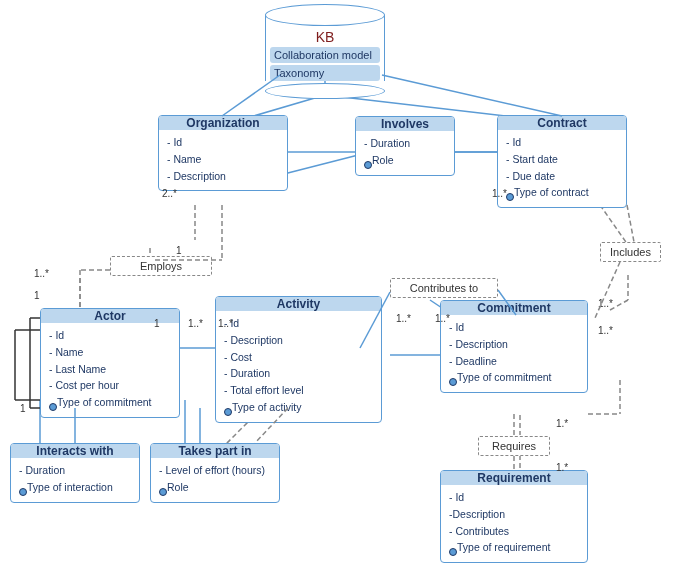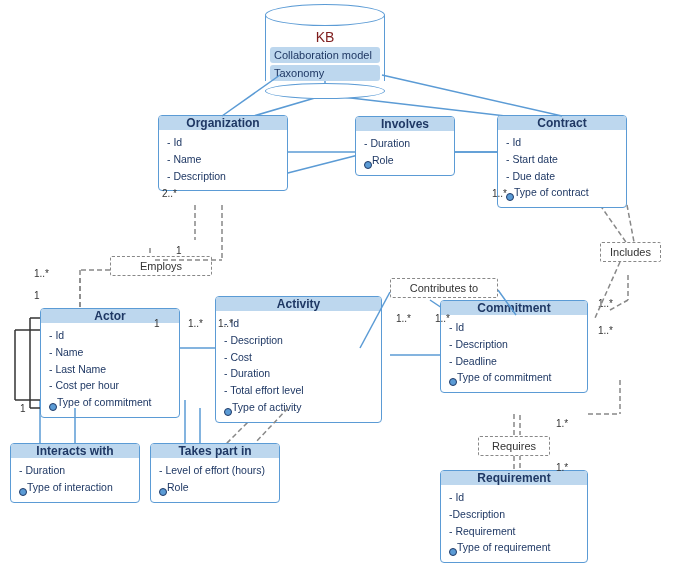--- a/index.html
+++ b/index.html
@@ -274,21 +274,21 @@
 
   <div class="assoc-box" style="left:478px; top:436px; width:72px;">
     <span>Requires</span>
   </div>
 
   <div class="uml-box" style="left:440px; top:470px; width:148px;">
     <div class="box-header">Requirement</div>
     <div class="box-body">
       <div class="attr">- Id</div>
       <div class="attr">-Description</div>
-      <div class="attr">- Requirement</div>
+      <div class="attr">- Contributes</div>
       <div class="attr circle">
           <span class="circle-dot"></span>
           <span>Type of requirement</span>
         </div>
     </div>
   </div>
 
   <div class="uml-box" style="left:10px; top:443px; width:130px;">
     <div class="box-header">Interacts with</div>
     <div class="box-body">

